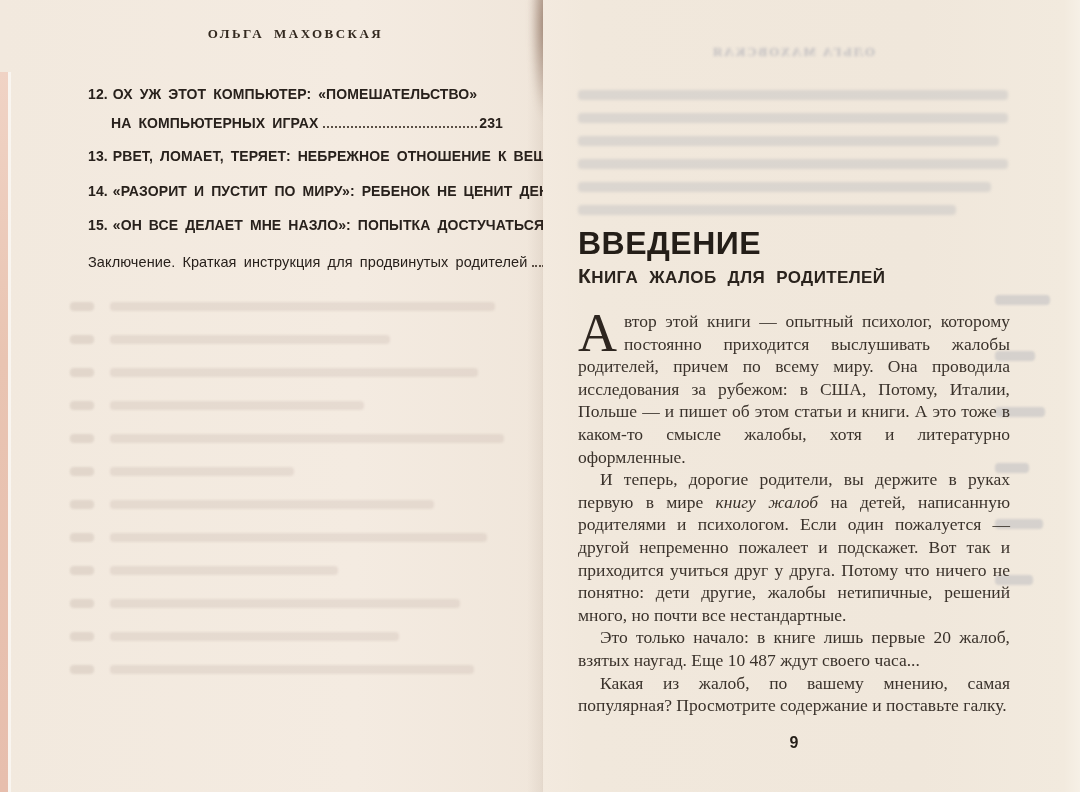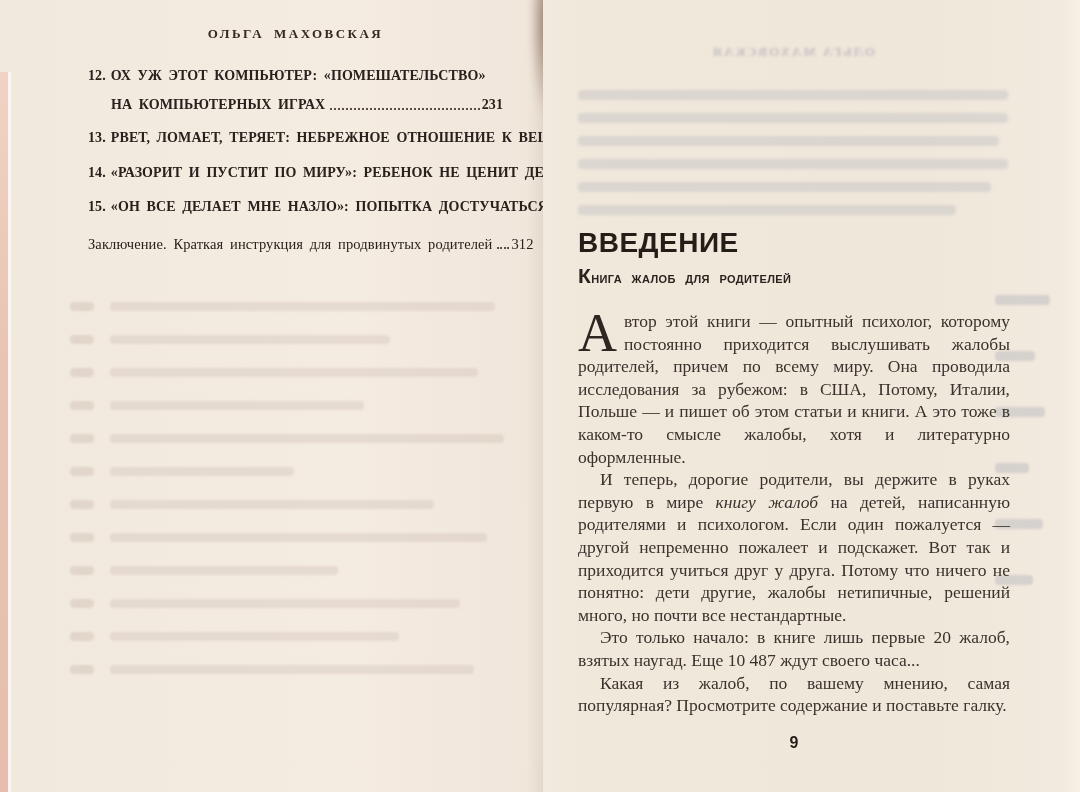--- a/index.html
+++ b/index.html
@@ -36,22 +36,22 @@
     background:radial-gradient(ellipse at 50% 30%,rgba(105,68,48,.6),rgba(105,68,48,0) 70%);
     filter:blur(3px);
   }
 
   
   .running-head{
     position:absolute;left:88px;top:26px;width:415px;
     text-align:center;font-family:"Liberation Serif",serif;font-weight:bold;
     font-size:13px;letter-spacing:2.5px;color:#33291f;word-spacing:4px;
   }
-  .toc{position:absolute;left:88px;top:68px;width:415px;
-    font-family:Liberation Serif, serif;color:#28211c;}
+  .toc{position:absolute;left:88px;top:86px;width:415px;
+    font-family:Liberation Sans, sans-serif;color:#28211c;}
   .toc-item{margin-bottom:18px;}
   .toc-line{display:flex;align-items:flex-end;font-weight:bold;font-size:14px;
     line-height:16px;word-spacing:3px;letter-spacing:.1px;}
   .toc-line.cont{margin-top:13px;padding-left:23px;}
   .toc-num{flex:none;margin-right:5px;}
   .toc-text{flex:none;white-space:nowrap;}
   .leader{flex:1;border-bottom:2px dotted #5a4f45;margin:0 2px 3px 5px;min-width:12px;}
   .toc-page{flex:none;font-weight:bold;}
   .toc-item.plain .toc-line{font-weight:normal;font-size:14.5px;}
   .toc-item.plain .toc-page{font-weight:normal;}
@@ -72,26 +72,26 @@
     color:rgba(112,122,148,.38);margin-bottom:30px;
   }
   .gt-bar{height:10px;border-radius:4px;background:rgba(115,125,150,.17);margin-bottom:13px;}
   .ghost-right-col{position:absolute;left:452px;top:295px;width:60px;filter:blur(1.2px);}
   .gr-blob{height:10px;border-radius:4px;background:rgba(115,125,150,.22);margin-bottom:46px;}
 
   
   .chapter-title{
     position:absolute;left:35px;top:228px;margin:0;
     font-family:"Liberation Sans",sans-serif;font-weight:bold;
-    font-size:28px;line-height:30px;letter-spacing:.5px;color:#241e18;
+    font-size:32px;line-height:30px;letter-spacing:.5px;color:#241e18;
   }
   .chapter-subtitle{
     position:absolute;left:35px;top:264px;margin:0;
     font-family:"Liberation Sans",sans-serif;font-weight:bold;
-    font-size:11px;letter-spacing:.4px;word-spacing:6px;color:#2a231d;
+    font-size:17px;letter-spacing:.4px;word-spacing:6px;color:#2a231d;
   }
   .chapter-subtitle::first-letter{font-size:21px;}
   .body-text{
     position:absolute;left:35px;top:310px;width:432px;
     font-size:17.5px;line-height:22.6px;color:#3a322b;
     text-align:justify;
   }
   .body-text p{margin:0;}
   .body-text p.indent{text-indent:22px;}
   .dropcap{

